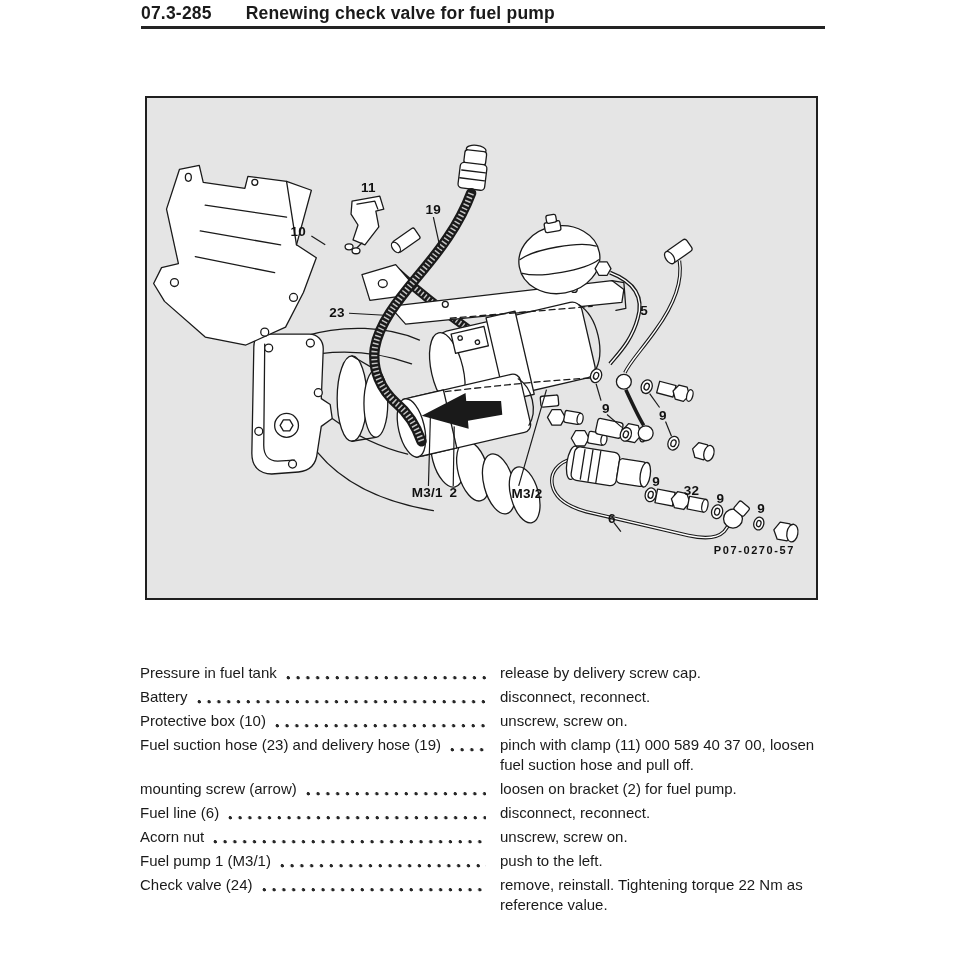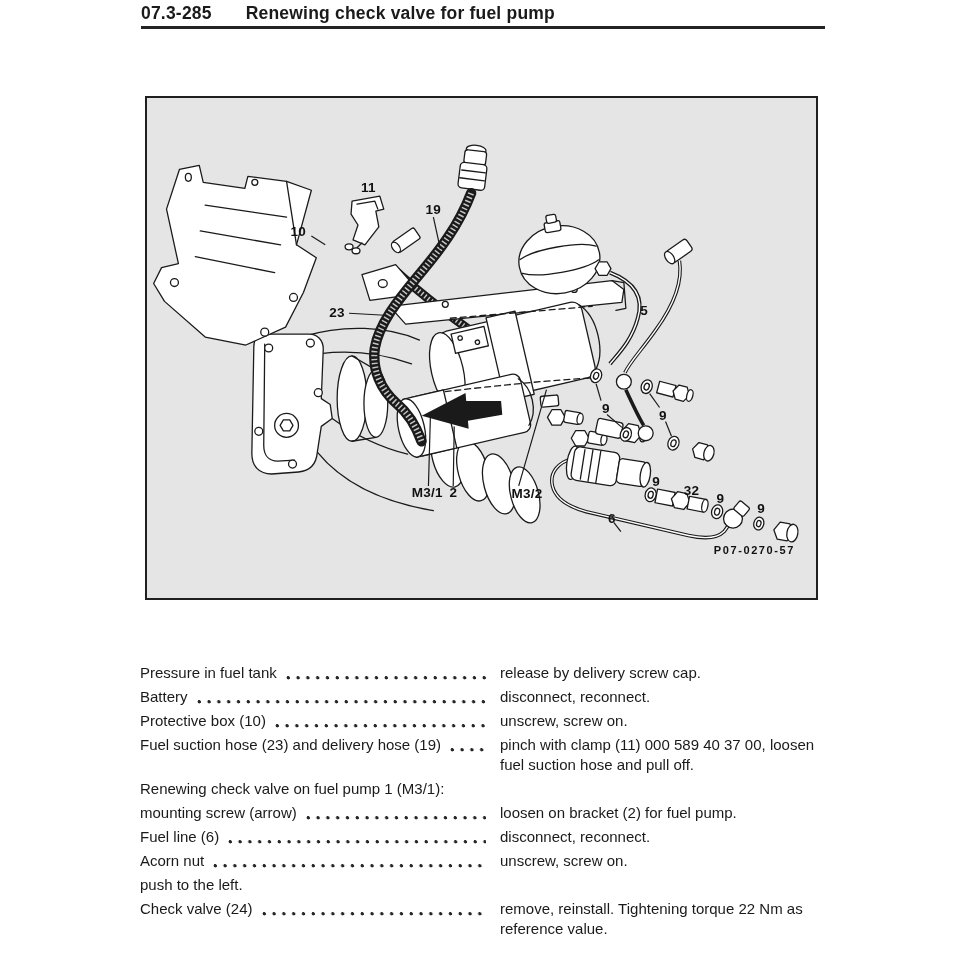--- a/index.html
+++ b/index.html
@@ -330,23 +330,20 @@
     </div>
 
     <div class="row">
       <div class="cell-item">
         <span class="item">Fuel suction hose (23) and delivery hose (19)</span>
         <span class="dots"></span>
       </div>
       <div class="cell-action">pinch with clamp (11) 000 589 40 37 00, loosen fuel suction hose and pull off.</div>
     </div>
 
-    <div class="row heading">
-      <span class="item">Renewing check valve on fuel pump 1 (M3/1):</span>
-    </div>
 
     <div class="row">
       <div class="cell-item">
         <span class="item">mounting screw (arrow)</span>
         <span class="dots"></span>
       </div>
       <div class="cell-action">loosen on bracket (2) for fuel pump.</div>
     </div>
 
     <div class="row">
@@ -359,20 +356,24 @@
 
     <div class="row">
       <div class="cell-item">
         <span class="item">Acorn nut</span>
         <span class="dots"></span>
       </div>
       <div class="cell-action">unscrew, screw on.</div>
     </div>
 
     <div class="row">
+      <div class="cell-item">
+        <span class="item">Fuel pump 1 (M3/1)</span>
+        <span class="dots"></span>
+      </div>
       <div class="cell-action">push to the left.</div>
     </div>
 
     <div class="row">
       <div class="cell-item">
         <span class="item">Check valve (24)</span>
         <span class="dots"></span>
       </div>
       <div class="cell-action">remove, reinstall. Tightening torque 22 Nm as reference value.</div>
     </div>

